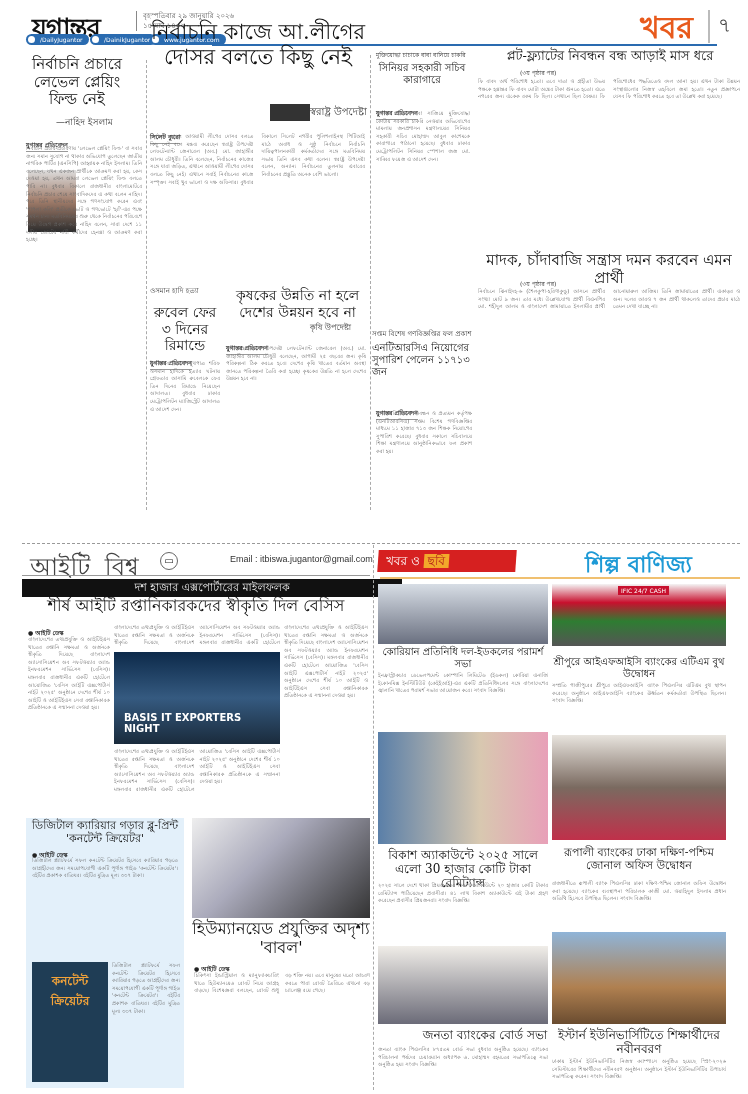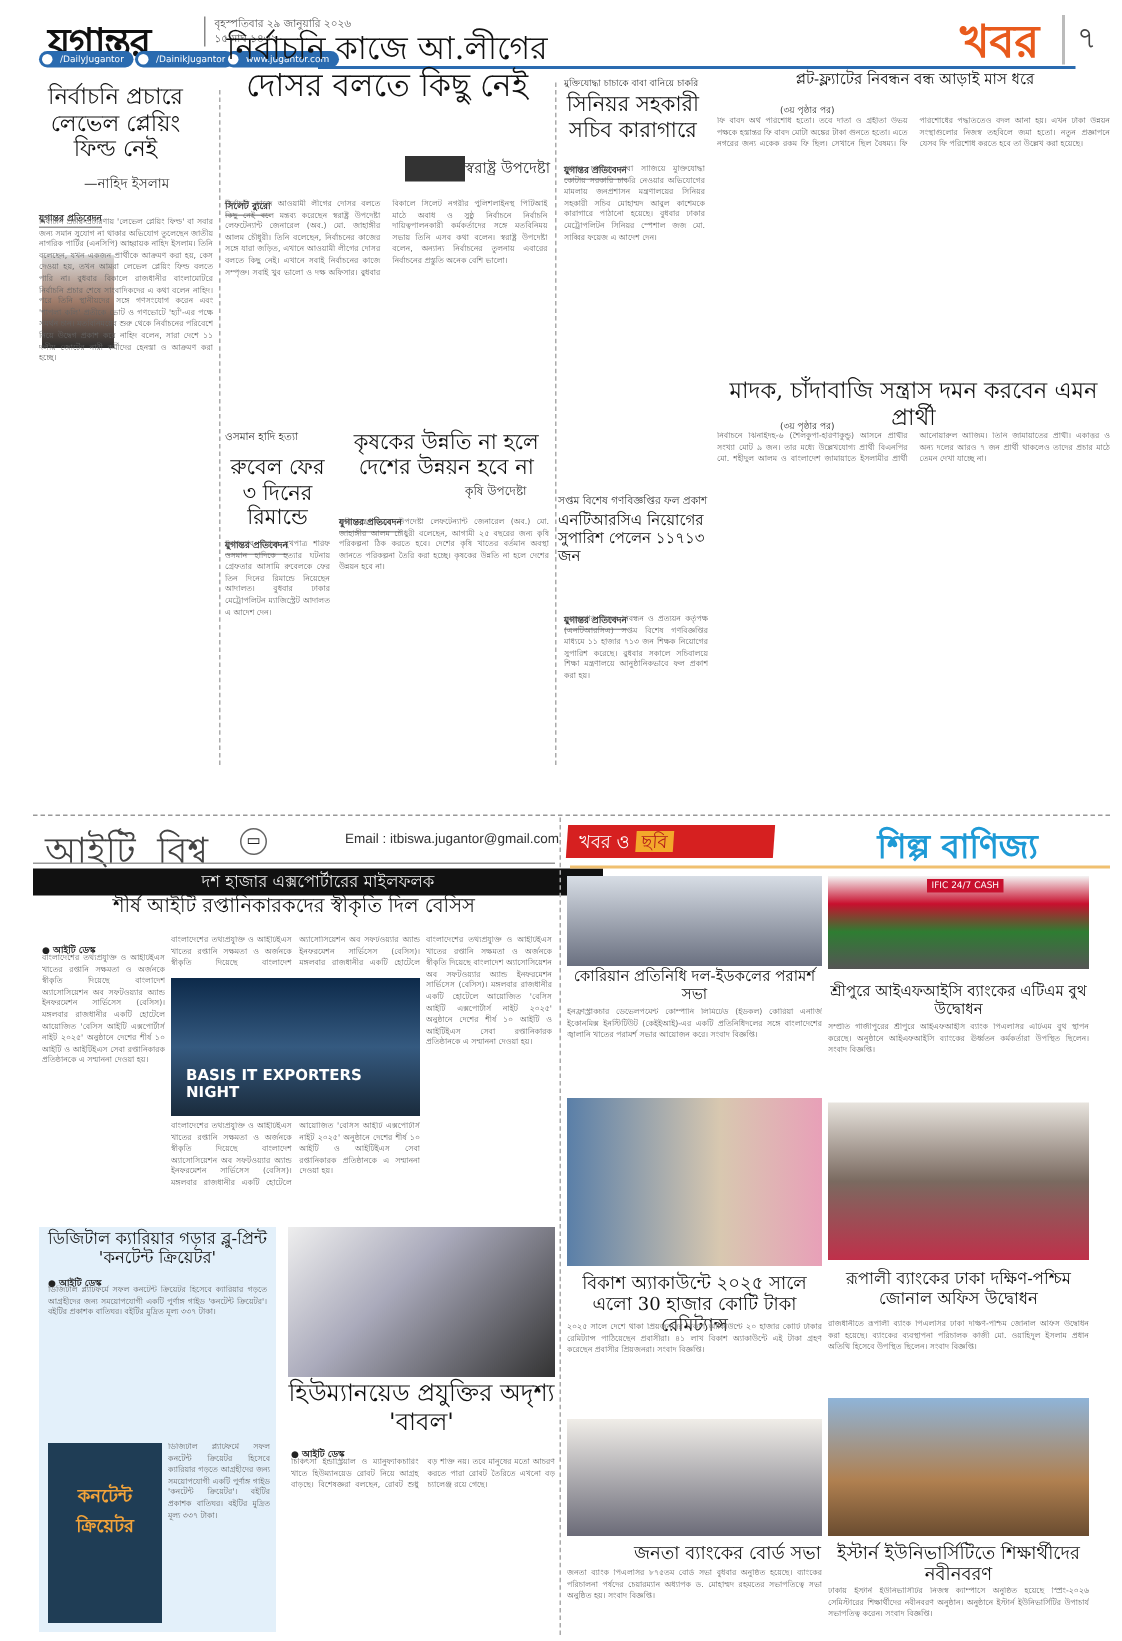--- a/index.html
+++ b/index.html
@@ -55,59 +55,59 @@
 <div class="abs col-text" style="left:150px;top:360px;width:70px;height:150px">ইনকিলাব মঞ্চের মুখপাত্র শরিফ ওসমান হাদিকে হত্যার ঘটনায় গ্রেফতার আসামি রুবেলকে ফের তিন দিনের রিমান্ডে নিয়েছেন আদালত। বুধবার ঢাকার মেট্রোপলিটন ম্যাজিস্ট্রেট আদালত এ আদেশ দেন।</div>
 
 <div class="abs head" style="left:225px;top:287px;width:145px;font-size:14px">কৃষকের উন্নতি না হলে দেশের উন্নয়ন হবে না</div>
 <div class="abs" style="left:310px;top:321px;font-size:8px;color:#333">কৃষি উপদেষ্টা</div>
 <div class="abs" style="left:226px;top:335px"><span class="byline">যুগান্তর প্রতিবেদন</span></div>
 <div class="abs col-text" style="left:226px;top:345px;width:140px;height:165px">কৃষি মন্ত্রণালয়ের উপদেষ্টা লেফটেন্যান্ট জেনারেল (অব.) মো. জাহাঙ্গীর আলম চৌধুরী বলেছেন, আগামী ২৫ বছরের জন্য কৃষি পরিকল্পনা ঠিক করতে হবে। দেশের কৃষি খাতের বর্তমান অবস্থা জানতে পরিকল্পনা তৈরি করা হচ্ছে। কৃষকের উন্নতি না হলে দেশের উন্নয়ন হবে না।</div>
 
 <div class="abs divider-v" style="left:370px;top:55px;height:455px"></div>
 
 <div class="abs" style="left:376px;top:50px;width:100px;font-size:6px;color:#333">মুক্তিযোদ্ধা চাচাকে বাবা বানিয়ে চাকরি</div>
-<div class="abs head" style="left:372px;top:62px;width:100px;font-size:14px">সিনিয়র সহকারী সচিব কারাগারে</div>
+<div class="abs head" style="left:372px;top:62px;width:100px;font-size:10px">সিনিয়র সহকারী সচিব কারাগারে</div>
 <div class="abs" style="left:376px;top:100px"><span class="byline">যুগান্তর প্রতিবেদন</span></div>
 <div class="abs col-text" style="left:376px;top:110px;width:94px;height:140px">আপন চাচাকে বাবা সাজিয়ে মুক্তিযোদ্ধা কোটায় সরকারি চাকরি নেওয়ার অভিযোগের মামলায় জনপ্রশাসন মন্ত্রণালয়ের সিনিয়র সহকারী সচিব মোহাম্মদ আবুল কাশেমকে কারাগারে পাঠানো হয়েছে। বুধবার ঢাকার মেট্রোপলিটন সিনিয়র স্পেশাল জজ মো. সাব্বির ফয়েজ এ আদেশ দেন।</div>
 
-<div class="abs head" style="left:480px;top:48px;width:260px;font-size:10px">প্লট-ফ্ল্যাটের নিবন্ধন বন্ধ আড়াই মাস ধরে</div>
+<div class="abs head" style="left:480px;top:48px;width:260px;font-size:13px">প্লট-ফ্ল্যাটের নিবন্ধন বন্ধ আড়াই মাস ধরে</div>
 <div class="abs" style="left:520px;top:68px;font-size:6px;color:#333">(৩য় পৃষ্ঠার পর)</div>
 <div class="abs col-text" style="left:478px;top:78px;width:262px;height:168px;column-count:2;column-gap:8px">ফি বাবদ অর্থ পরিশোধ হতো। তবে দাতা ও গ্রহীতা উভয় পক্ষকে হস্তান্তর ফি বাবদ মোটা অঙ্কের টাকা গুনতে হতো। এতে নগরের জন্য একেক রকম ফি ছিল। সেখানে ছিল বৈষম্য। ফি পরিশোধের পদ্ধতিতেও বদল আনা হয়। এখন টাকা উন্নয়ন সংস্থাগুলোর নিজস্ব তহবিলে জমা হতো। নতুন প্রজ্ঞাপনে যেসব ফি পরিশোধ করতে হবে তা উল্লেখ করা হয়েছে।</div>
 
 <div class="abs head" style="left:478px;top:252px;width:262px;font-size:15px">মাদক, চাঁদাবাজি সন্ত্রাস দমন করবেন এমন প্রার্থী</div>
 <div class="abs" style="left:520px;top:279px;font-size:6px;color:#333">(৩য় পৃষ্ঠার পর)</div>
 <div class="abs col-text" style="left:478px;top:288px;width:262px;height:222px;column-count:2;column-gap:8px">নির্বাচনে ঝিনাইদহ-৬ (শৈলকুপা-হরিণাকুন্ডু) আসনে প্রার্থীর সংখ্যা মোট ৯ জন। তার মধ্যে উল্লেখযোগ্য প্রার্থী বিএনপির মো. শহীদুল আলম ও বাংলাদেশ জামায়াতে ইসলামীর প্রার্থী আনোয়ারুল আজিম। তিনি জামায়াতের প্রার্থী। একাত্তর ও অন্য দলের আরও ৭ জন প্রার্থী থাকলেও তাদের প্রচার মাঠে তেমন দেখা যাচ্ছে না।</div>
 
 <div class="abs" style="left:372px;top:328px;width:105px;font-size:7px;color:#333">সপ্তম বিশেষ গণবিজ্ঞপ্তির ফল প্রকাশ</div>
 <div class="abs head" style="left:372px;top:342px;width:105px;font-size:10px;text-align:left">এনটিআরসিএ নিয়োগের সুপারিশ পেলেন ১১৭১৩ জন</div>
 <div class="abs" style="left:376px;top:400px"><span class="byline">যুগান্তর প্রতিবেদন</span></div>
 <div class="abs col-text" style="left:376px;top:410px;width:96px;height:100px">বেসরকারি শিক্ষক নিবন্ধন ও প্রত্যয়ন কর্তৃপক্ষ (এনটিআরসিএ) সপ্তম বিশেষ গণবিজ্ঞপ্তির মাধ্যমে ১১ হাজার ৭১৩ জন শিক্ষক নিয়োগের সুপারিশ করেছে। বুধবার সকালে সচিবালয়ে শিক্ষা মন্ত্রণালয়ে আনুষ্ঠানিকভাবে ফল প্রকাশ করা হয়।</div>
 
 <div class="abs divider-h" style="left:22px;top:543px;width:718px"></div>
 
 <div class="abs" style="left:30px;top:548px;font-size:24px;font-family:Liberation Mono, monospace;color:#444">আইটি বিশ্ব</div>
 <div class="abs" style="left:160px;top:552px;width:18px;height:18px;border-radius:50%;border:1px solid #666;text-align:center;font-size:10px;line-height:16px">▭</div>
 <div class="abs" style="left:230px;top:554px;font-size:9px;color:#333;font-family:Liberation Sans, sans-serif">Email : itbiswa.jugantor@gmail.com</div>
 <div class="abs" style="left:22px;top:575px;width:348px;height:1px;background:#999"></div>
 <div class="abs banner-black" style="left:22px;top:579px;width:380px">দশ হাজার এক্সপোর্টারের মাইলফলক</div>
-<div class="abs head" style="left:22px;top:597px;width:348px;font-size:13px">শীর্ষ আইটি রপ্তানিকারকদের স্বীকৃতি দিল বেসিস</div>
+<div class="abs head" style="left:22px;top:597px;width:348px;font-size:16px">শীর্ষ আইটি রপ্তানিকারকদের স্বীকৃতি দিল বেসিস</div>
 <div class="abs" style="left:28px;top:628px;font-size:6px;font-weight:bold">● আইটি ডেস্ক</div>
 <div class="abs col-text" style="left:28px;top:636px;width:82px;height:180px">বাংলাদেশের তথ্যপ্রযুক্তি ও আইটিইএস খাতের রপ্তানি সক্ষমতা ও অর্জনকে স্বীকৃতি দিয়েছে বাংলাদেশ অ্যাসোসিয়েশন অব সফটওয়্যার অ্যান্ড ইনফরমেশন সার্ভিসেস (বেসিস)। মঙ্গলবার রাজধানীর একটি হোটেলে আয়োজিত 'বেসিস আইটি এক্সপোর্টার্স নাইট ২০২৫' অনুষ্ঠানে দেশের শীর্ষ ১০ আইটি ও আইটিইএস সেবা রপ্তানিকারক প্রতিষ্ঠানকে এ সম্মাননা দেওয়া হয়।</div>
 <div class="abs col-text" style="left:114px;top:624px;width:166px;height:28px;column-count:2">বাংলাদেশের তথ্যপ্রযুক্তি ও আইটিইএস খাতের রপ্তানি সক্ষমতা ও অর্জনকে স্বীকৃতি দিয়েছে বাংলাদেশ অ্যাসোসিয়েশন অব সফটওয়্যার অ্যান্ড ইনফরমেশন সার্ভিসেস (বেসিস)। মঙ্গলবার রাজধানীর একটি হোটেলে আয়োজিত 'বেসিস আইটি এক্সপোর্টার্স নাইট ২০২৫' অনুষ্ঠানে দেশের শীর্ষ ১০ আইটি ও আইটিইএস সেবা রপ্তানিকারক প্রতিষ্ঠানকে এ সম্মাননা দেওয়া হয়।</div>
 <div class="abs photo" style="left:114px;top:652px;width:166px;height:92px;background:linear-gradient(#0d2a4a,#355a80 50%,#1a2b3c)">
   <div style="position:absolute;left:10px;top:60px;color:#fff;font-weight:bold;font-size:10px">BASIS IT EXPORTERS NIGHT</div>
 </div>
 <div class="abs col-text" style="left:114px;top:748px;width:166px;height:65px;column-count:2">বাংলাদেশের তথ্যপ্রযুক্তি ও আইটিইএস খাতের রপ্তানি সক্ষমতা ও অর্জনকে স্বীকৃতি দিয়েছে বাংলাদেশ অ্যাসোসিয়েশন অব সফটওয়্যার অ্যান্ড ইনফরমেশন সার্ভিসেস (বেসিস)। মঙ্গলবার রাজধানীর একটি হোটেলে আয়োজিত 'বেসিস আইটি এক্সপোর্টার্স নাইট ২০২৫' অনুষ্ঠানে দেশের শীর্ষ ১০ আইটি ও আইটিইএস সেবা রপ্তানিকারক প্রতিষ্ঠানকে এ সম্মাননা দেওয়া হয়।</div>
 <div class="abs col-text" style="left:284px;top:624px;width:84px;height:190px">বাংলাদেশের তথ্যপ্রযুক্তি ও আইটিইএস খাতের রপ্তানি সক্ষমতা ও অর্জনকে স্বীকৃতি দিয়েছে বাংলাদেশ অ্যাসোসিয়েশন অব সফটওয়্যার অ্যান্ড ইনফরমেশন সার্ভিসেস (বেসিস)। মঙ্গলবার রাজধানীর একটি হোটেলে আয়োজিত 'বেসিস আইটি এক্সপোর্টার্স নাইট ২০২৫' অনুষ্ঠানে দেশের শীর্ষ ১০ আইটি ও আইটিইএস সেবা রপ্তানিকারক প্রতিষ্ঠানকে এ সম্মাননা দেওয়া হয়।</div>
 
 <div class="abs blue-box" style="left:26px;top:818px;width:158px;height:270px"></div>
 <div class="abs head" style="left:28px;top:820px;width:154px;font-size:11px">ডিজিটাল ক্যারিয়ার গড়ার ব্লু-প্রিন্ট 'কনটেন্ট ক্রিয়েটর'</div>
 <div class="abs" style="left:32px;top:850px;font-size:6px;font-weight:bold">● আইটি ডেস্ক</div>
 <div class="abs col-text" style="left:32px;top:857px;width:146px;height:100px">ডিজিটাল প্ল্যাটফর্মে সফল কনটেন্ট ক্রিয়েটর হিসেবে ক্যারিয়ার গড়তে আগ্রহীদের জন্য সময়োপযোগী একটি পূর্ণাঙ্গ গাইড 'কনটেন্ট ক্রিয়েটর'। বইটির প্রকাশক বাতিঘর। বইটির মুদ্রিত মূল্য ৩৩৭ টাকা।</div>
-<div class="abs" style="left:32px;top:962px;width:76px;height:120px;background:#1f3d55;color:#f2a33a;font-size:12px;font-weight:bold;text-align:center;padding-top:26px">কনটেন্ট ক্রিয়েটর</div>
+<div class="abs" style="left:32px;top:962px;width:76px;height:120px;background:#1f3d55;color:#f2a33a;font-size:12px;font-weight:bold;text-align:center;padding-top:10px">কনটেন্ট ক্রিয়েটর</div>
 <div class="abs col-text" style="left:112px;top:962px;width:68px;height:122px">ডিজিটাল প্ল্যাটফর্মে সফল কনটেন্ট ক্রিয়েটর হিসেবে ক্যারিয়ার গড়তে আগ্রহীদের জন্য সময়োপযোগী একটি পূর্ণাঙ্গ গাইড 'কনটেন্ট ক্রিয়েটর'। বইটির প্রকাশক বাতিঘর। বইটির মুদ্রিত মূল্য ৩৩৭ টাকা।</div>
 
 <div class="abs photo" style="left:192px;top:818px;width:178px;height:100px;background:linear-gradient(135deg,#eee,#aab 40%,#333)"></div>
 <div class="abs head" style="left:190px;top:920px;width:182px;font-size:16px">হিউম্যানয়েড প্রযুক্তির অদৃশ্য 'বাবল'</div>
 <div class="abs" style="left:194px;top:964px;font-size:6px;font-weight:bold">● আইটি ডেস্ক</div>
 <div class="abs col-text" style="left:194px;top:972px;width:176px;height:116px;column-count:2;column-gap:6px"></div>
 <div class="abs col-text" style="left:194px;top:972px;width:176px;height:116px;column-count:2;column-gap:6px">চিকিৎসা ইন্ডাস্ট্রিয়াল ও ম্যানুফ্যাকচারিং খাতে হিউম্যানয়েড রোবট নিয়ে আগ্রহ বাড়ছে। বিশেষজ্ঞরা বলছেন, রোবট শুধু বড় শক্তি নয়। তবে মানুষের মতো আচরণ করতে পারা রোবট তৈরিতে এখনো বড় চ্যালেঞ্জ রয়ে গেছে।</div>
 
 <div class="abs divider-v" style="left:373px;top:545px;height:545px"></div>
 

